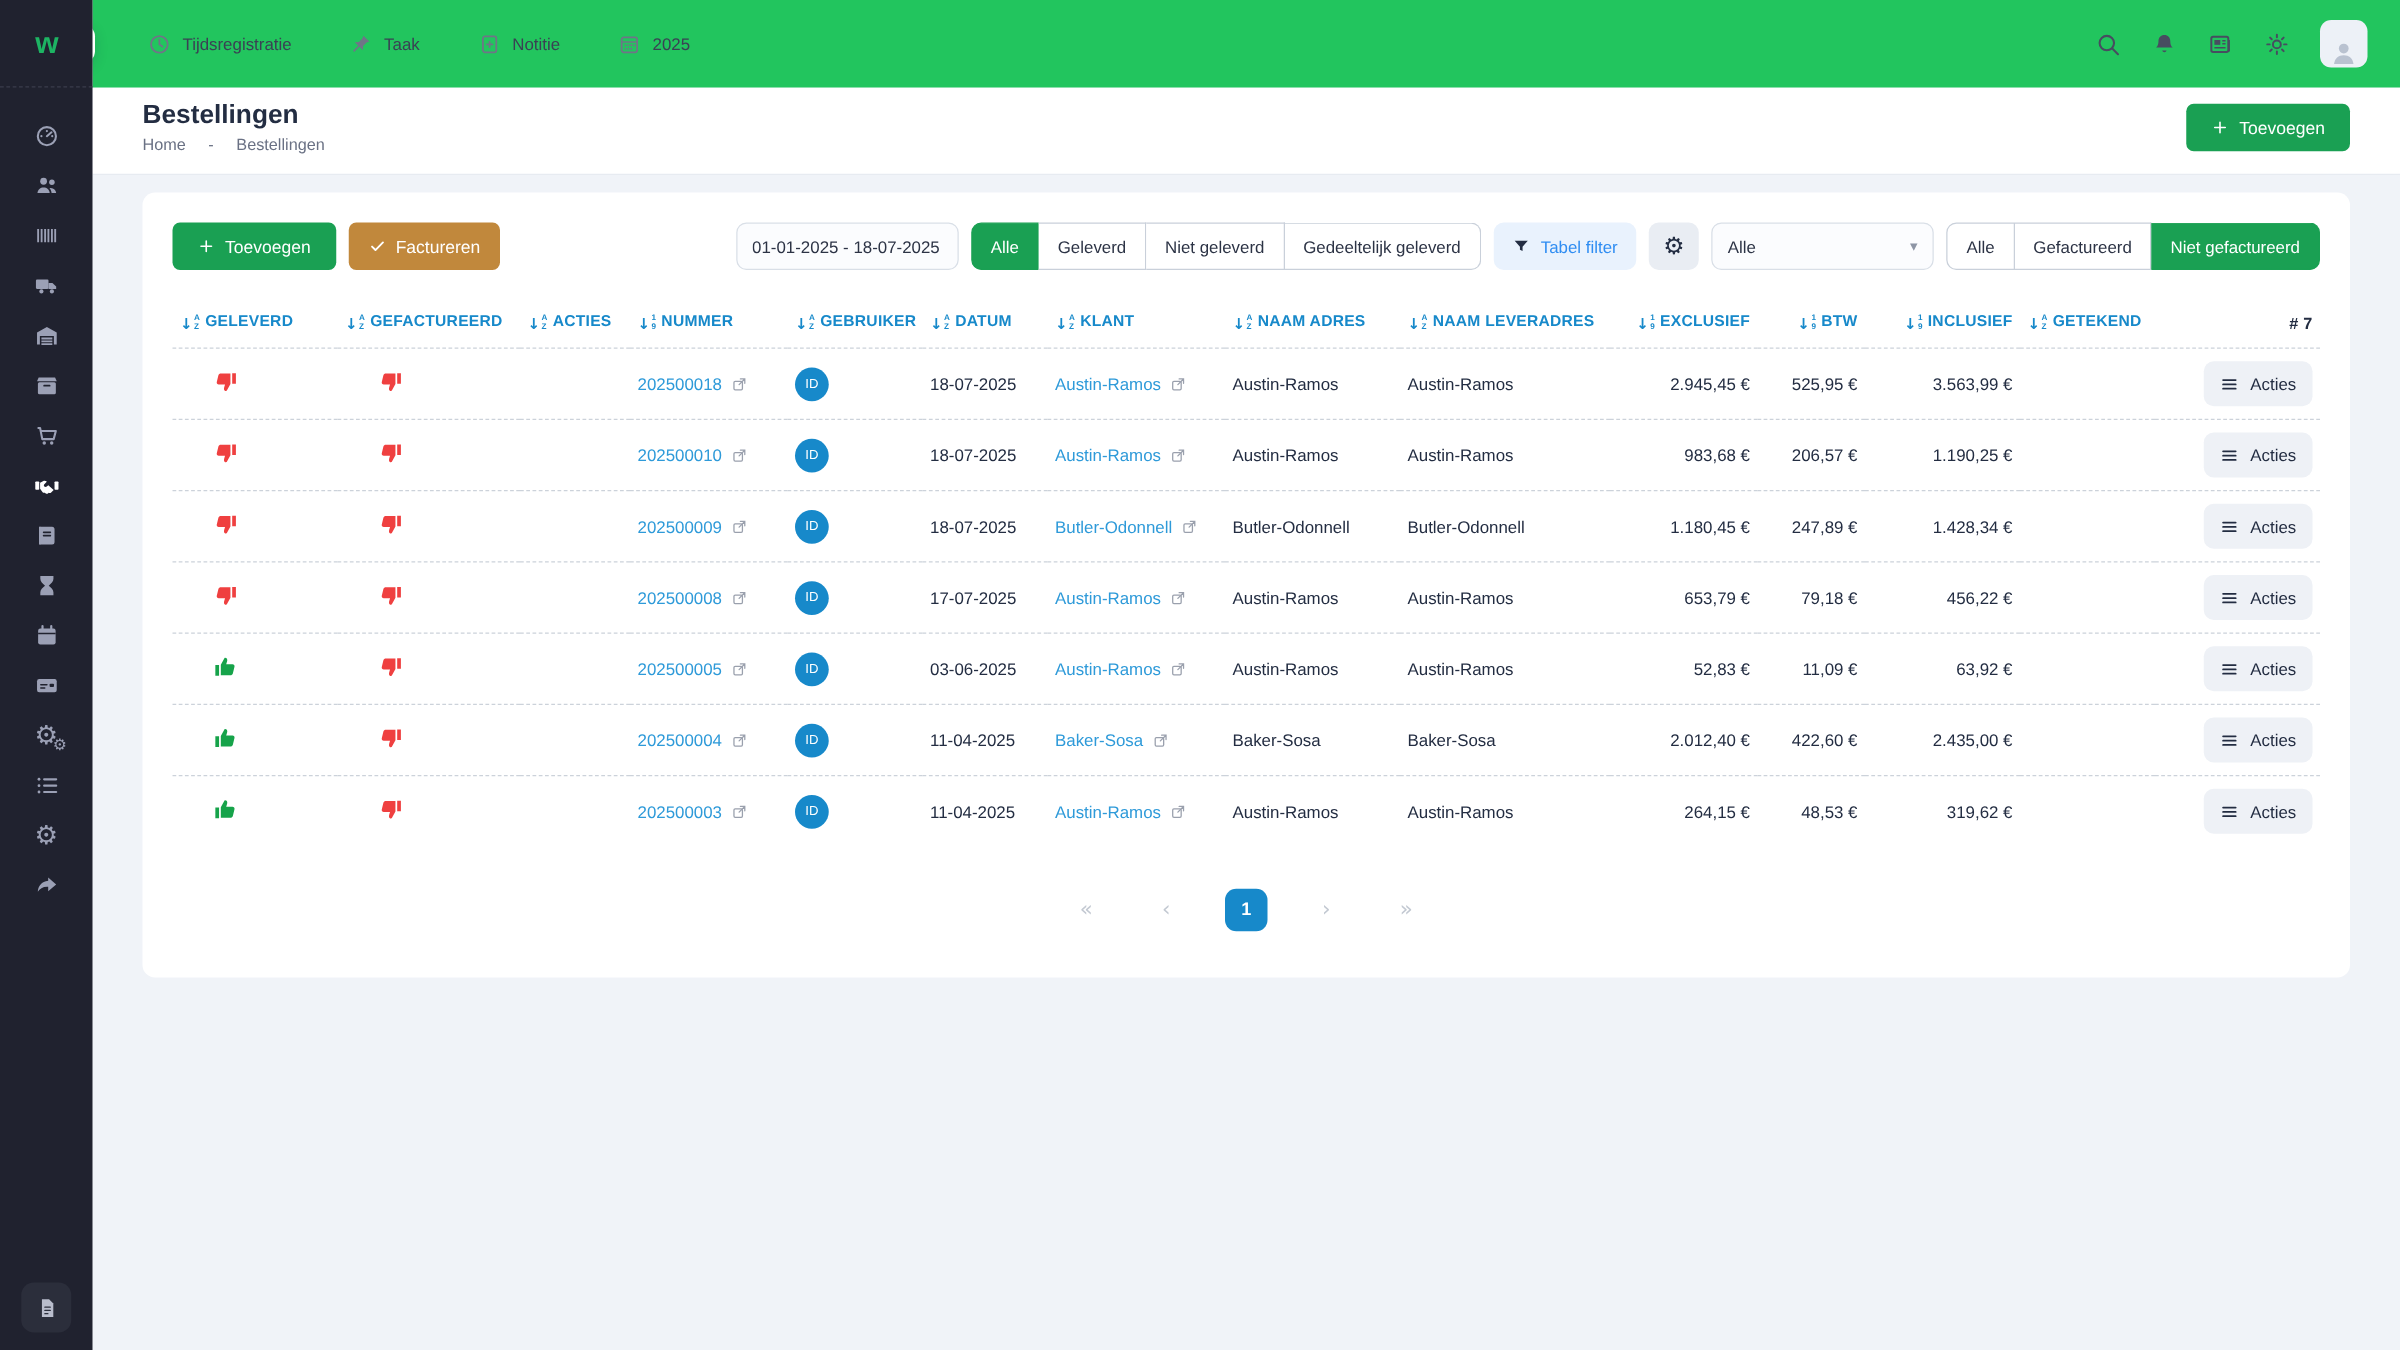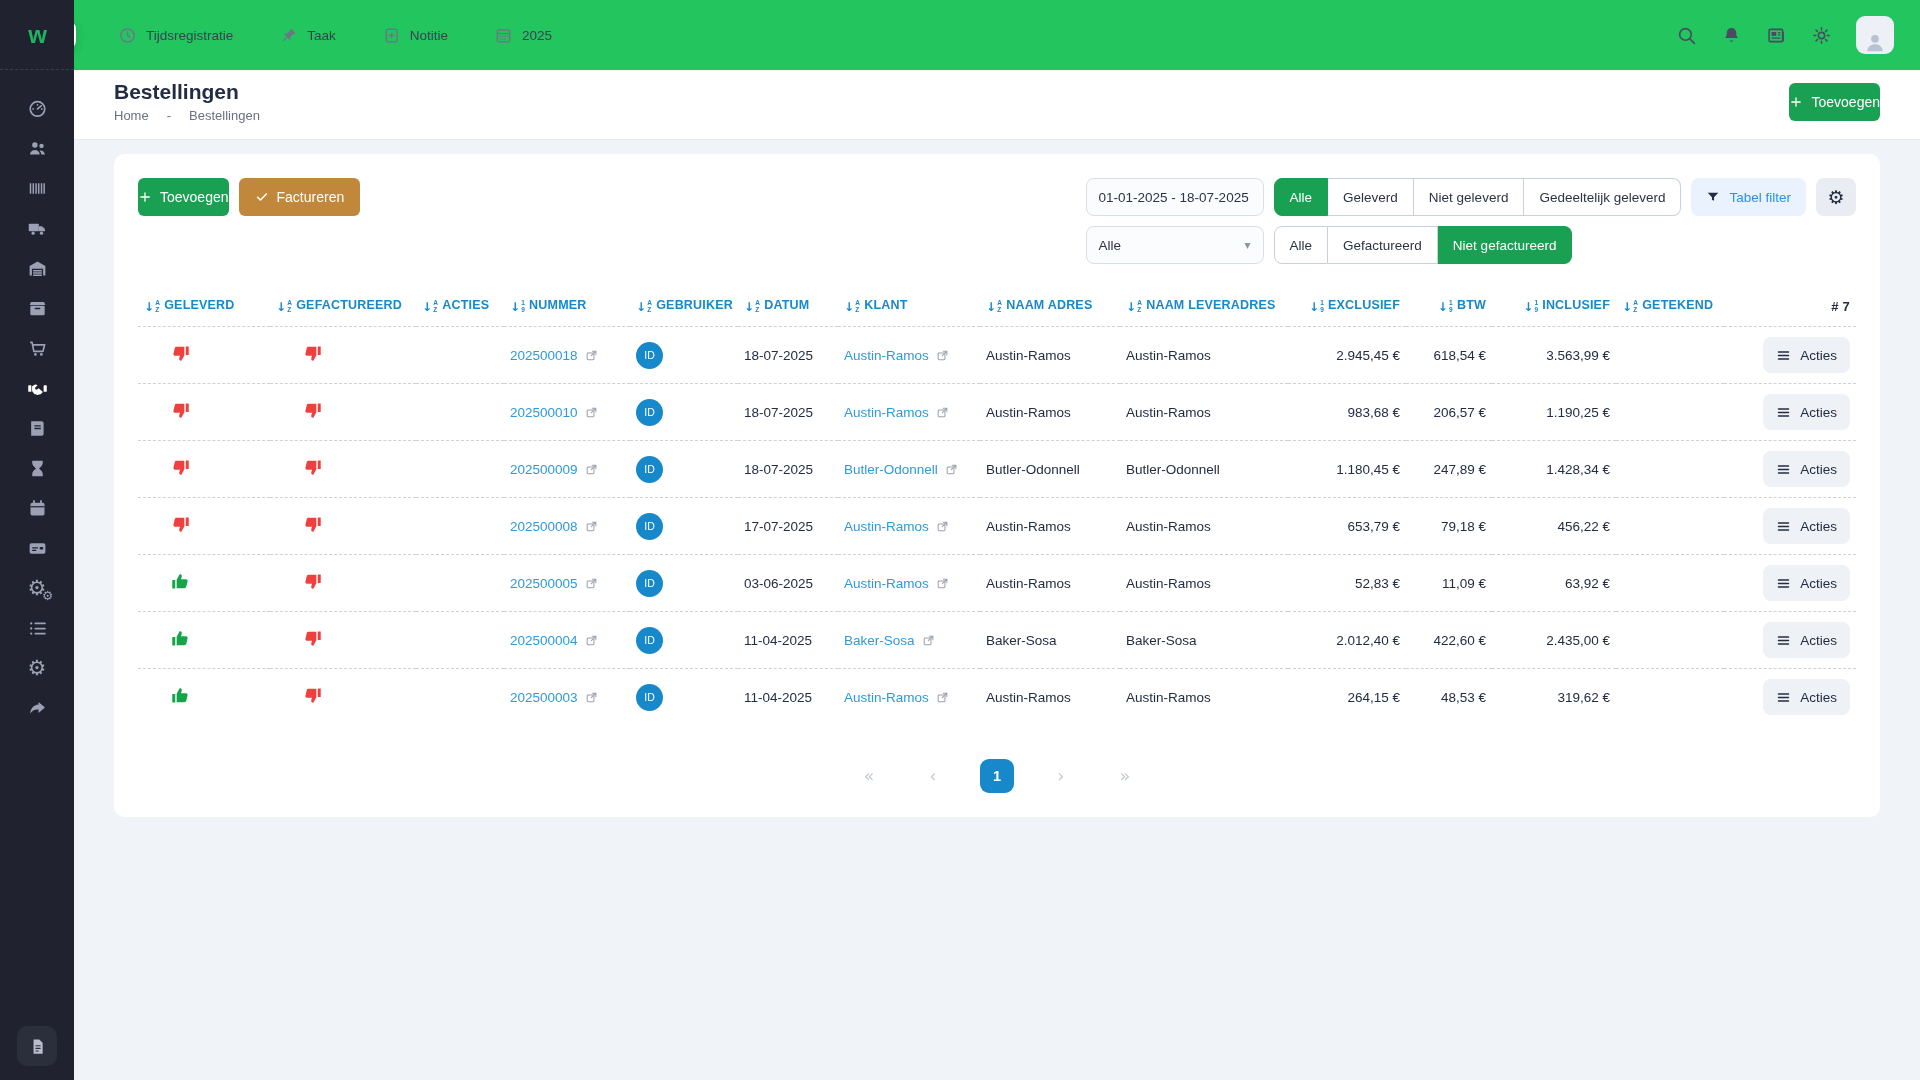--- a/index.html
+++ b/index.html
@@ -35,28 +35,28 @@
   .top-nav .lbl{font-size:13.5px;color:#3a4154}
   .top-right{margin-left:auto;display:flex;align-items:center;gap:24px}
   .top-right .tbtn{background:none;border:none;color:#474d60;font-size:21px;cursor:pointer;display:flex}
   .avatar{width:38px;height:38px;border-radius:9px;background:#edf1f7;color:#b9c2d0;font-size:26px;display:flex;align-items:flex-end;justify-content:center;overflow:hidden;cursor:pointer}
 
   
   .band{background:#fff;padding:10px 40px 16px;display:flex;align-items:center;justify-content:space-between;border-bottom:1px solid #e7ebf1}
   .band h1{font-size:21px;font-weight:700;color:var(--ink)}
   .crumbs{margin-top:4px;font-size:13px;color:var(--muted);display:flex;gap:18px;align-items:center}
   .btn{border:none;cursor:pointer;display:inline-flex;align-items:center;gap:8px;font-family:inherit}
-  .btn-green{background:var(--green);color:#fff;font-size:14px;padding:0 0;height:38px;border-radius:6px}
+  .btn-green{background:var(--green);color:#fff;font-size:14px;padding:0 20px;height:38px;border-radius:6px}
   .btn-tan{background:var(--tan);color:#fff;font-size:14px;padding:0 16px;height:38px;border-radius:6px}
 
   
   .page{flex:1;padding:14px 40px 0;overflow:hidden}
   .card{background:#fff;border-radius:10px;padding:24px 24px 18px;min-height:628px;display:flex;flex-direction:column}
   .filters{display:flex;justify-content:space-between;align-items:flex-start}
-  .filters-right{display:flex;flex-direction:column;gap:10px;align-items:flex-start}
+  .filters-right{display:flex;flex-direction:row;gap:10px;align-items:flex-start}
   .frow{display:flex;gap:10px;align-items:center}
   .date-input,.select{height:38px;width:178px;border:1px solid #d9dfe7;border-radius:8px;background:#fbfcfe;font-size:13.5px;color:#2c3345;padding:0 12px;font-family:inherit}
   .select{display:flex;align-items:center;justify-content:space-between;cursor:pointer}
   .select .chev{color:#8d95a5;font-size:12px}
   .seg{display:flex}
   .seg button{height:38px;padding:0 15px;background:#fff;border:1px solid #c9d0da;border-left-width:0;color:#2c3345;font-size:13.5px;cursor:pointer;font-family:inherit}
   .seg button:first-child{border-left-width:1px;border-radius:8px 0 0 8px}
   .seg button:last-child{border-radius:0 8px 8px 0}
   .seg button.on{background:var(--green);border-color:var(--green);color:#fff}
   .tabel-filter{height:38px;border:none;border-radius:8px;background:#e9f2fd;color:#2f8df2;font-size:13.5px;padding:0 15px;display:inline-flex;align-items:center;gap:9px;cursor:pointer;font-family:inherit}
@@ -547,21 +547,21 @@
               <td>18-07-2025</td>
               <td><a class="cell-link">Austin-Ramos<span class="icn ext">
                     <svg viewBox="0 0 24 24" fill="none">
                       <rect x="4" y="7.5" width="12.5" height="12.5" rx="1.8" stroke="currentColor" stroke-width="1.9"></rect>
                       <path d="M13.5 4h6.5v6.5M19.6 4.4l-8 8" stroke="currentColor" stroke-width="1.9" stroke-linecap="round"></path>
                     </svg>
                   </span></a></td>
               <td>Austin-Ramos</td>
               <td>Austin-Ramos</td>
               <td class="num">2.945,45 €</td>
-              <td class="num">618,54 €</td>
+              <td class="num">525,95 €</td>
               <td class="num">3.563,99 €</td>
               <td></td>
               <td class="actions"><button class="acties-btn">
                   <span class="icn">
                     <svg viewBox="0 0 24 24" fill="none">
                       <path d="M4 6.5h16M4 12h16M4 17.5h16" stroke="currentColor" stroke-width="2.4" stroke-linecap="round"></path>
                     </svg>
                   </span>
                   <span>Acties</span>
                 </button></td>

